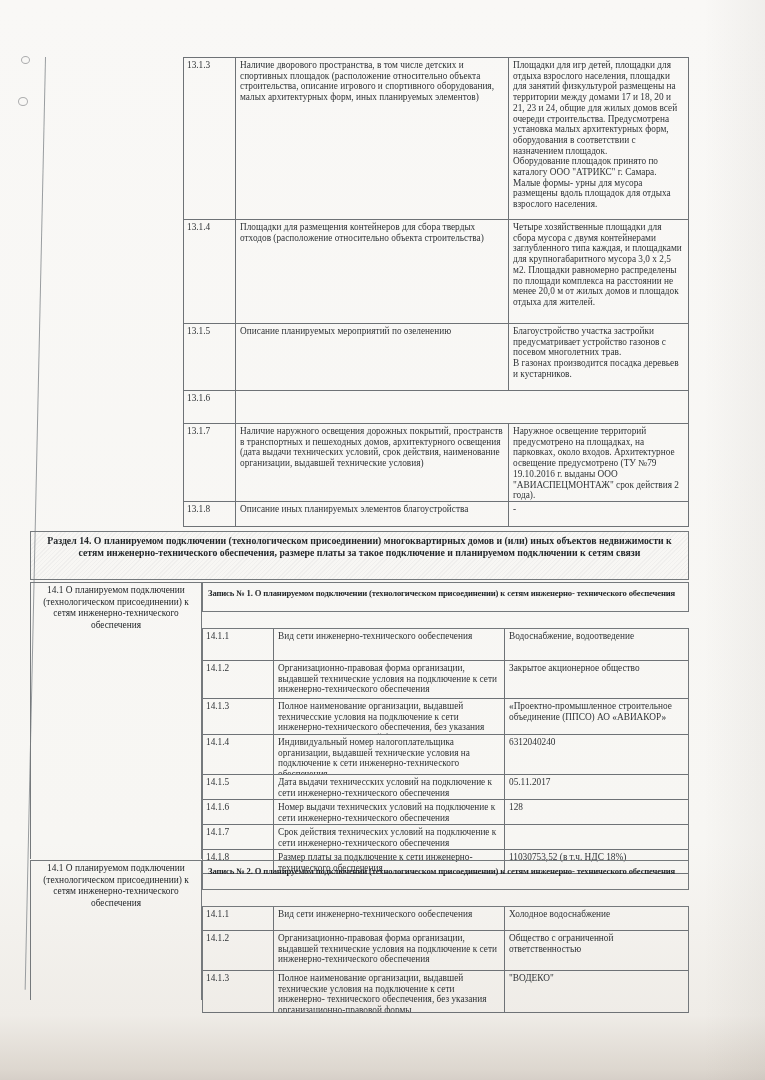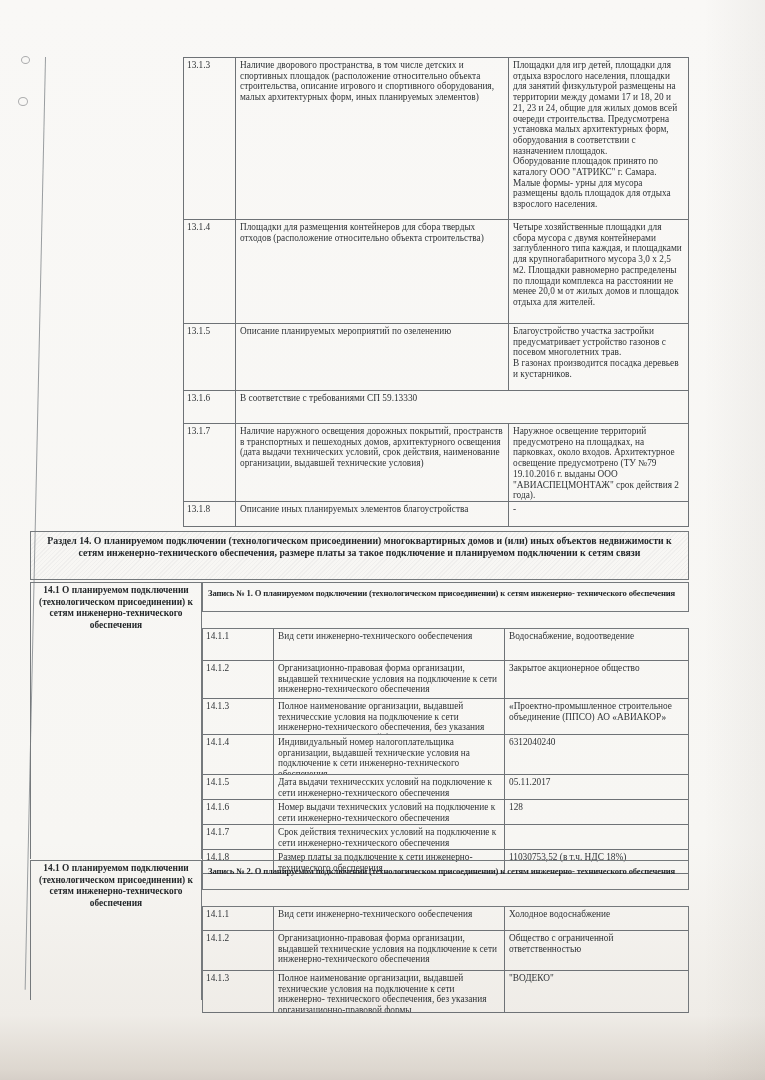--- a/index.html
+++ b/index.html
@@ -41,21 +41,21 @@
     background: repeating-linear-gradient(135deg, rgba(95,95,110,0.05) 0 1px, rgba(0,0,0,0) 1px 3px);
   }
 
   
   .block { position:absolute; left:30px; width:659px; box-sizing:border-box; }
   .block1 { top:582px; height:277px; }
   .block2 { top:860px; height:140px; }
   .side-cell {
     position:absolute; left:0; top:0; width:172px; height:100%; box-sizing:border-box;
     border:1px solid #75797c; border-bottom:none;
-    text-align:center; font-weight:bold; font-size:9.4px; line-height:11.6px;
+    text-align:center; font-weight:normal; font-size:9.4px; line-height:11.6px;
     padding:2px 6px 0; color:#24282b;
   }
   .rec-header {
     margin-left:172px; height:30px; box-sizing:border-box;
     border:1px solid #75797c; font-weight:bold; font-size:8.6px; letter-spacing:-0.15px;
     white-space:nowrap; padding:5px 0 0 5px; color:#24282b; overflow:hidden;
   }
   .records {
     margin-left:172px; margin-top:16px; box-sizing:border-box;
     border:1px solid #75797c; border-bottom:none;
@@ -88,21 +88,20 @@
       <div class="c-value">Четыре хозяйственные площадки для сбора мусора с двумя контейнерами заглубленного типа каждая, и площадками для крупногабаритного мусора 3,0 х 2,5 м2. Площадки равномерно распределены по площади комплекса на расстоянии не менее 20,0 м от жилых домов и площадок отдыха для жителей.</div>
     </div>
     <div class="trow" style="height:67px">
       <div class="c-num">13.1.5</div>
       <div class="c-label">Описание планируемых мероприятий по озеленению</div>
       <div class="c-value">Благоустройство участка застройки предусматривает устройство газонов с посевом многолетних трав.
 В газонах производится посадка деревьев и кустарников.</div>
     </div>
     <div class="trow" style="height:33px">
       <div class="c-num">13.1.6</div>
-      <div class="c-value">В соответствие с требованиями СП 59.13330</div>
     </div>
     <div class="trow" style="height:78px">
       <div class="c-num">13.1.7</div>
       <div class="c-label">Наличие наружного освещения дорожных покрытий, пространств в транспортных и пешеходных домов, архитектурного освещения (дата выдачи технических условий, срок действия, наименование организации, выдавшей технические условия)</div>
       <div class="c-value">Наружное освещение территорий предусмотрено на площадках, на парковках, около входов. Архитектурное освещение предусмотрено (ТУ №79 19.10.2016 г. выданы ООО "АВИАСПЕЦМОНТАЖ" срок действия 2 года).</div>
     </div>
     <div class="trow" style="height:25px">
       <div class="c-num">13.1.8</div>
       <div class="c-label">Описание иных планируемых элементов благоустройства</div>
       <div class="c-value">-</div>

